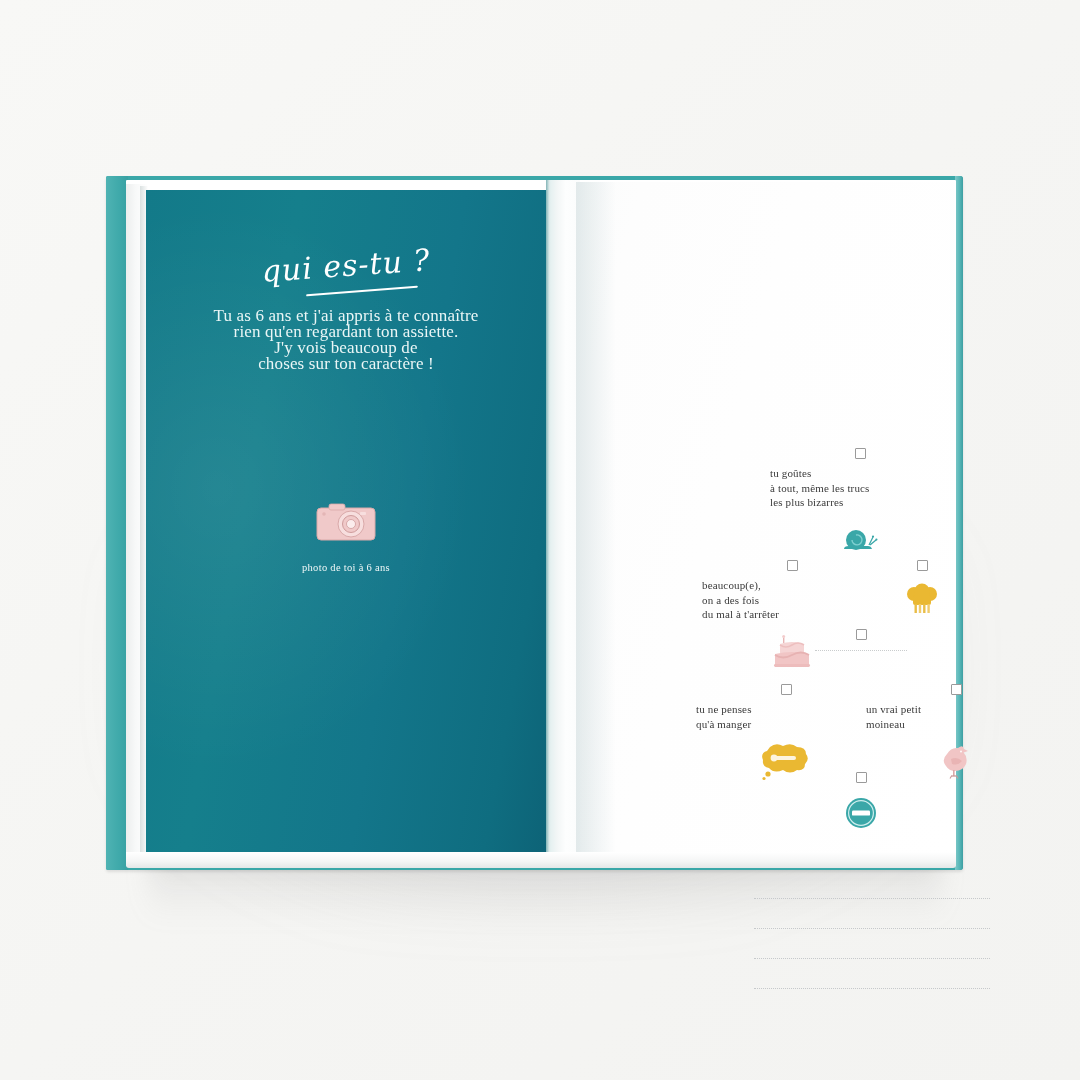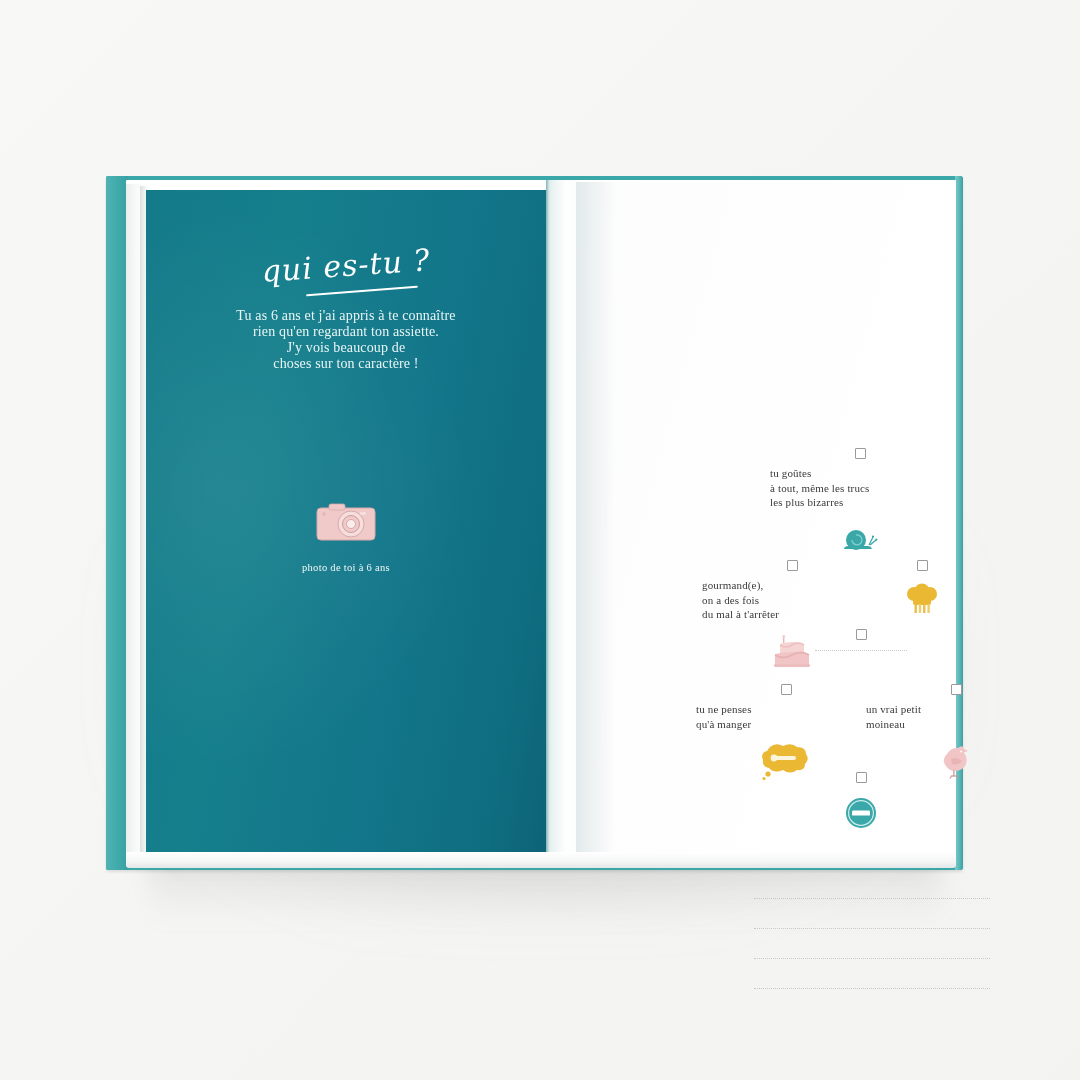--- a/index.html
+++ b/index.html
@@ -192,21 +192,21 @@
     height: 2px;
     background: #ffffff;
     border-radius: 2px;
     transform: rotate(-4.5deg);
   }
 
   .intro {
     position: absolute;
     left: 30px; right: 30px;
     top: 118px;
-    font-size: 14px;
+    font-size: 17px;
     line-height: 16px;
     color: #eaf6f6;
     letter-spacing: 0.15px;
   }
 
   .photo-slot {
     position: absolute;
     left: 0; right: 0;
     top: 310px;
     text-align: center;
@@ -352,21 +352,21 @@
             <path d="M29 19 L33 11" stroke="#3aa7a8" stroke-width="1.3" fill="none"></path>
             <path d="M30 19 L36 14" stroke="#3aa7a8" stroke-width="1.3" fill="none"></path>
             <circle cx="33" cy="10.5" r="1.1" fill="#3aa7a8"></circle>
             <circle cx="36.4" cy="13.6" r="1.1" fill="#3aa7a8"></circle>
           </svg>
         </div>
       </div>
 
       <div class="opt" id="opt-gourmand">
         <div class="checkbox"></div>
-        <div class="opt-text">gourmand(e),
+        <div class="opt-text">beaucoup(e),
 on a des fois
 du mal à t'arrêter</div>
         <div class="opt-icon">
           <svg width="44" height="40" viewBox="0 0 44 40">
             <rect x="13" y="6" width="1.4" height="5" fill="#e8b5b5"></rect>
             <circle cx="13.7" cy="4.6" r="1.5" fill="#f3cccc"></circle>
             <path d="M10 12 Q22 8 34 12 L34 21 Q22 25 10 21 Z" fill="#f5d4d4"></path>
             <path d="M10 13 q6 4 12 0 q6 -4 12 0" fill="none" stroke="#edbfbf" stroke-width="1.6"></path>
             <path d="M5 22 Q22 18 39 22 L39 33 Q22 37 5 33 Z" fill="#f1c5c5"></path>
             <path d="M5 23 q8 5 17 0 q9 -5 17 0" fill="none" stroke="#e7b2b2" stroke-width="1.8"></path>

